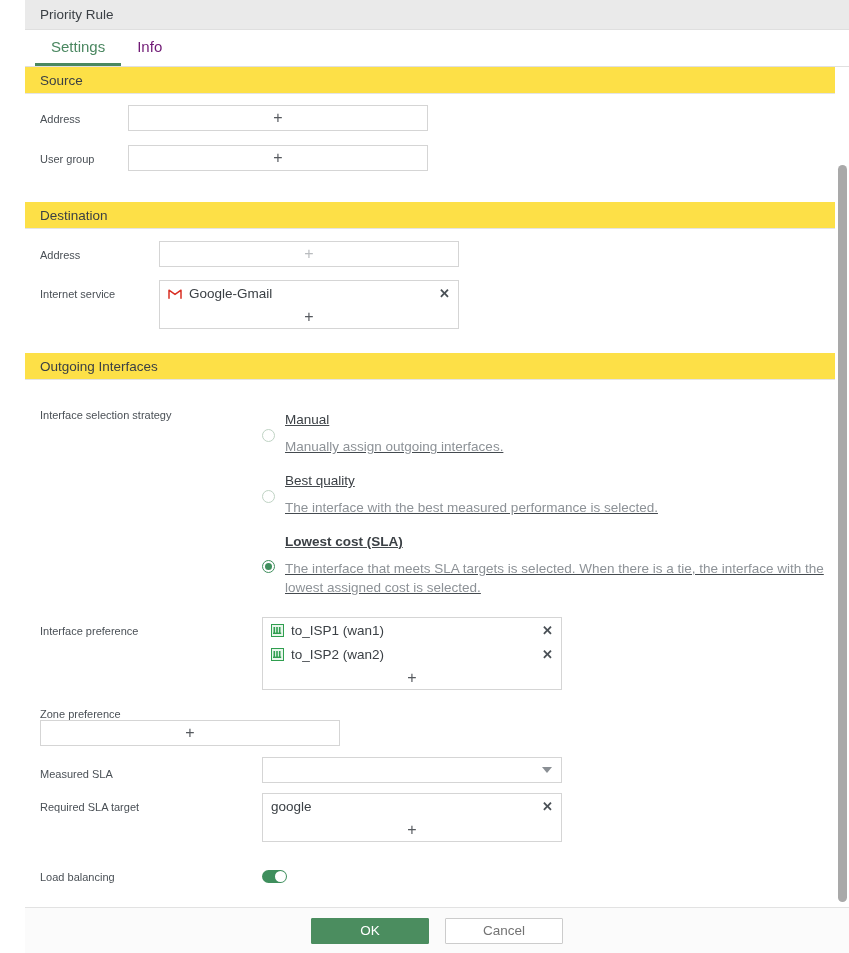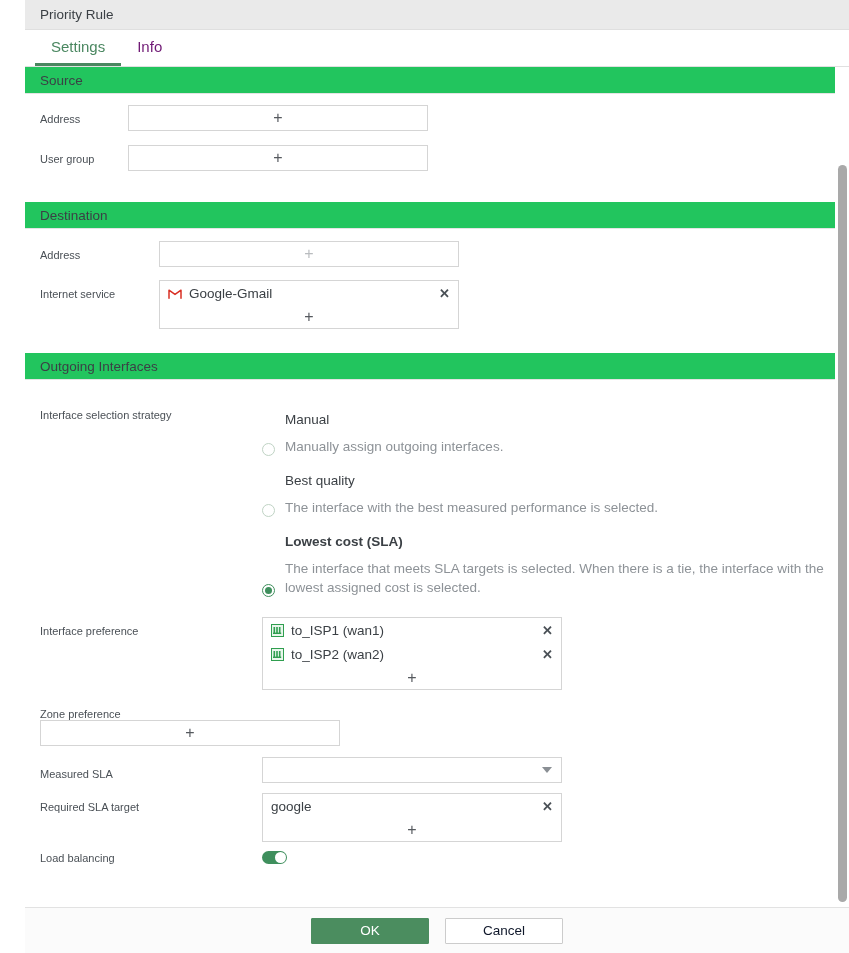--- a/index.html
+++ b/index.html
@@ -75,21 +75,21 @@
     overflow: hidden;
     background: #ffffff;
   }
   .content {
     position: relative;
     padding-bottom: 6px;
   }
 
   
   .section-header {
-    background: #22c55e;
+    background: #fde047;
     border-bottom: 1px solid #e4e4e4;
     height: 27px;
     display: flex;
     align-items: center;
     padding-left: 15px;
     box-sizing: border-box;
     font-size: 13.5px;
     color: #3b4045;
     margin-right: 14px;
   }
@@ -194,21 +194,21 @@
   .caret {
     width: 0; height: 0;
     border-left: 5px solid transparent;
     border-right: 5px solid transparent;
     border-top: 6px solid #8a8f94;
     flex: 0 0 auto;
   }
 
   
   .radio-group { padding-top: 2px; }
-  .radio-item { display: flex; align-items: flex-end; }
+  .radio-item { display: flex; align-items: center; text-decoration: underline; }
   .radio-item + .radio-item { margin-top: 16px; }
   .radio-dot {
     width: 13px; height: 13px;
     border-radius: 50%;
     border: 1px solid #bfd3c4;
     background: #ffffff;
     box-sizing: border-box;
     margin-top: 3px;
     margin-right: 10px;
     flex: 0 0 auto;
@@ -298,21 +298,21 @@
     cursor: pointer;
     border-radius: 1px;
   }
   .btn-ok {
     background: #4b8d5f;
     color: #ffffff;
     border: 1px solid #4b8d5f;
   }
   .btn-cancel {
     background: #ffffff;
-    color: #0f172a;
+    color: #737373;
     border: 1px solid #cccccc;
   }
 </style>
 </head>
 <body>
 
 <div class="dialog">
 
   <div class="titlebar">
     <span class="titlebar-text">Priority Rule</span>
@@ -468,21 +468,21 @@
           <div class="box-row">
             <span class="txt">google</span>
             <span class="x-btn">✕</span>
           </div>
           <div class="box-addrow">
             <span class="plus">+</span>
           </div>
         </div>
       </div>
 
-      <div class="row" style="margin-top:2px;">
+      <div class="row" style="margin-top:21px;">
         <div class="row-label lbl-out">Load balancing</div>
         <div class="toggle on">
           <span class="knob"></span>
         </div>
       </div>
 
       <div class="row" style="margin-top:9px;">
       </div>
 
     </div>

